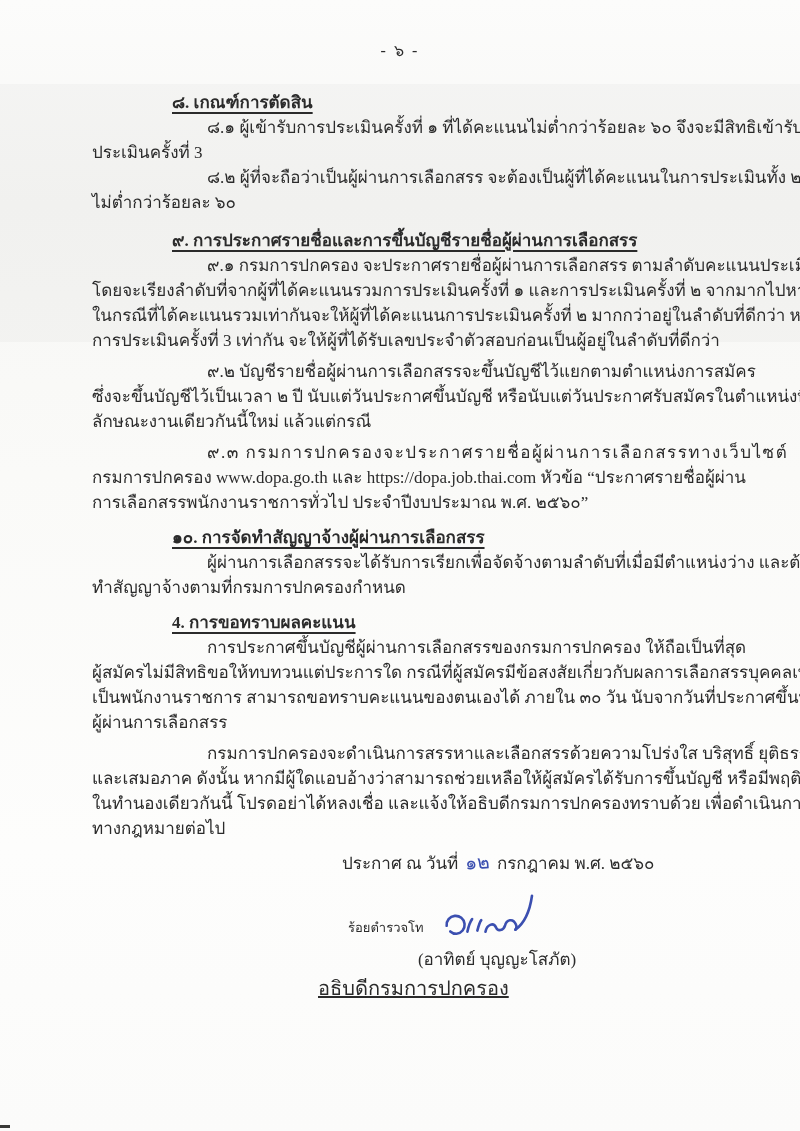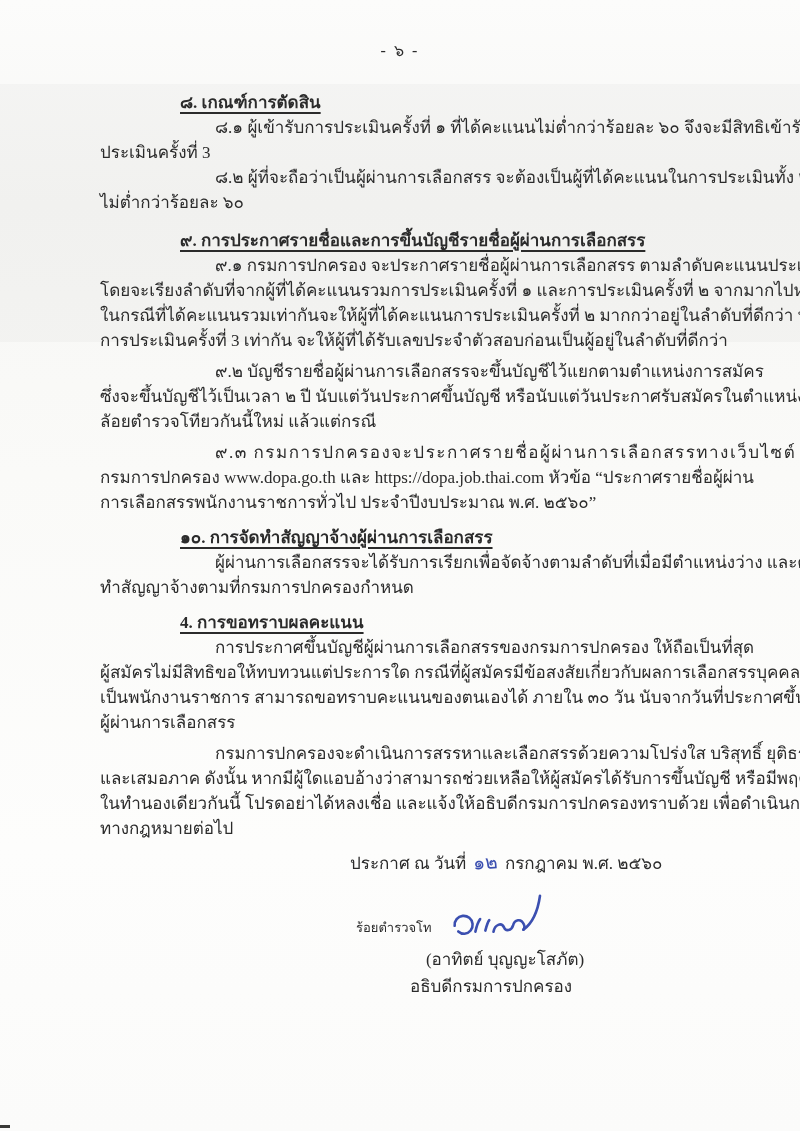--- a/index.html
+++ b/index.html
@@ -19,21 +19,21 @@
   }
   .scan-artifact {
     position:absolute; left:0; bottom:3px; width:10px; height:3px;
     background:#3a3a38;
   }
   .page-number {
     position:absolute; top:38px; left:0; width:800px;
     text-align:center; font-size:16px; letter-spacing:2px;
   }
   .content {
-    position:absolute; left:100px; top:90px; width:645px;
+    position:absolute; left:92px; top:90px; width:645px;
   }
   .line {
     height:25px; line-height:25px; font-size:17px;
     white-space:nowrap;
   }
   .indent { padding-left:115px; }
   .heading {
     font-weight:bold; padding-left:80px;
     text-decoration:underline;
     text-underline-offset:4px;
@@ -55,21 +55,21 @@
   }
   .sig-block {
     position:relative; margin-top:12px; margin-left:240px;
     width:330px; height:120px;
   }
   .sig-scribble {
     position:absolute; left:100px; top:0px;
   }
   .sig-rank { position:absolute; left:0; top:30px; font-size:13px;margin-left:16px; }
   .sig-name { position:absolute; left:0; top:58px; width:330px; text-align:center; font-size:17px; }
-  .sig-title { position:absolute; left:-14px; top:85px; width:330px; text-align:center; font-size:17px; }
+  .sig-title { position:absolute; left:-14px; top:85px; width:330px; font-size:20px;text-decoration:underline; }
 </style>
 </head>
 <body>
 
 <div class="page">
   <div class="scan-shade"></div>
   <div class="page-number">- ๖ -</div>
 
   <div class="content">
 
@@ -79,21 +79,21 @@
     <div class="line indent">๘.๒ ผู้ที่จะถือว่าเป็นผู้ผ่านการเลือกสรร จะต้องเป็นผู้ที่ได้คะแนนในการประเมินทั้ง ๒ ครั้ง</div>
     <div class="line">ไม่ต่ำกว่าร้อยละ ๖๐</div>
 
     <div class="line heading heading-gap">๙. การประกาศรายชื่อและการขึ้นบัญชีรายชื่อผู้ผ่านการเลือกสรร</div>
     <div class="line indent">๙.๑ กรมการปกครอง จะประกาศรายชื่อผู้ผ่านการเลือกสรร ตามลำดับคะแนนประเมิน</div>
     <div class="line">โดยจะเรียงลำดับที่จากผู้ที่ได้คะแนนรวมการประเมินครั้งที่ ๑ และการประเมินครั้งที่ ๒ จากมากไปหาน้อย</div>
     <div class="line">ในกรณีที่ได้คะแนนรวมเท่ากันจะให้ผู้ที่ได้คะแนนการประเมินครั้งที่ ๒ มากกว่าอยู่ในลำดับที่ดีกว่า หากคะแนน</div>
     <div class="line">การประเมินครั้งที่ 3 เท่ากัน จะให้ผู้ที่ได้รับเลขประจำตัวสอบก่อนเป็นผู้อยู่ในลำดับที่ดีกว่า</div>
     <div class="line indent gap-sm">๙.๒ บัญชีรายชื่อผู้ผ่านการเลือกสรรจะขึ้นบัญชีไว้แยกตามตำแหน่งการสมัคร</div>
     <div class="line">ซึ่งจะขึ้นบัญชีไว้เป็นเวลา ๒ ปี นับแต่วันประกาศขึ้นบัญชี หรือนับแต่วันประกาศรับสมัครในตำแหน่งที่มี</div>
-    <div class="line">ลัอยตำรวจโทียวกันนี้ใหม่ แล้วแต่กรณี</div>
+    <div class="line">ลักษณะงานเดียวกันนี้ใหม่ แล้วแต่กรณี</div>
     <div class="line indent gap-sm spread">๙.๓ กรมการปกครองจะประกาศรายชื่อผู้ผ่านการเลือกสรรทางเว็บไซต์</div>
     <div class="line">กรมการปกครอง www.dopa.go.th และ https://dopa.job.thai.com หัวข้อ “ประกาศรายชื่อผู้ผ่าน</div>
     <div class="line">การเลือกสรรพนักงานราชการทั่วไป ประจำปีงบประมาณ พ.ศ. ๒๕๖๐”</div>
 
     <div class="line heading gap-md">๑๐. การจัดทำสัญญาจ้างผู้ผ่านการเลือกสรร</div>
     <div class="line indent">ผู้ผ่านการเลือกสรรจะได้รับการเรียกเพื่อจัดจ้างตามลำดับที่เมื่อมีตำแหน่งว่าง และต้อง</div>
     <div class="line">ทำสัญญาจ้างตามที่กรมการปกครองกำหนด</div>
 
     <div class="line heading gap-md">4. การขอทราบผลคะแนน</div>
     <div class="line indent">การประกาศขึ้นบัญชีผู้ผ่านการเลือกสรรของกรมการปกครอง ให้ถือเป็นที่สุด</div>

